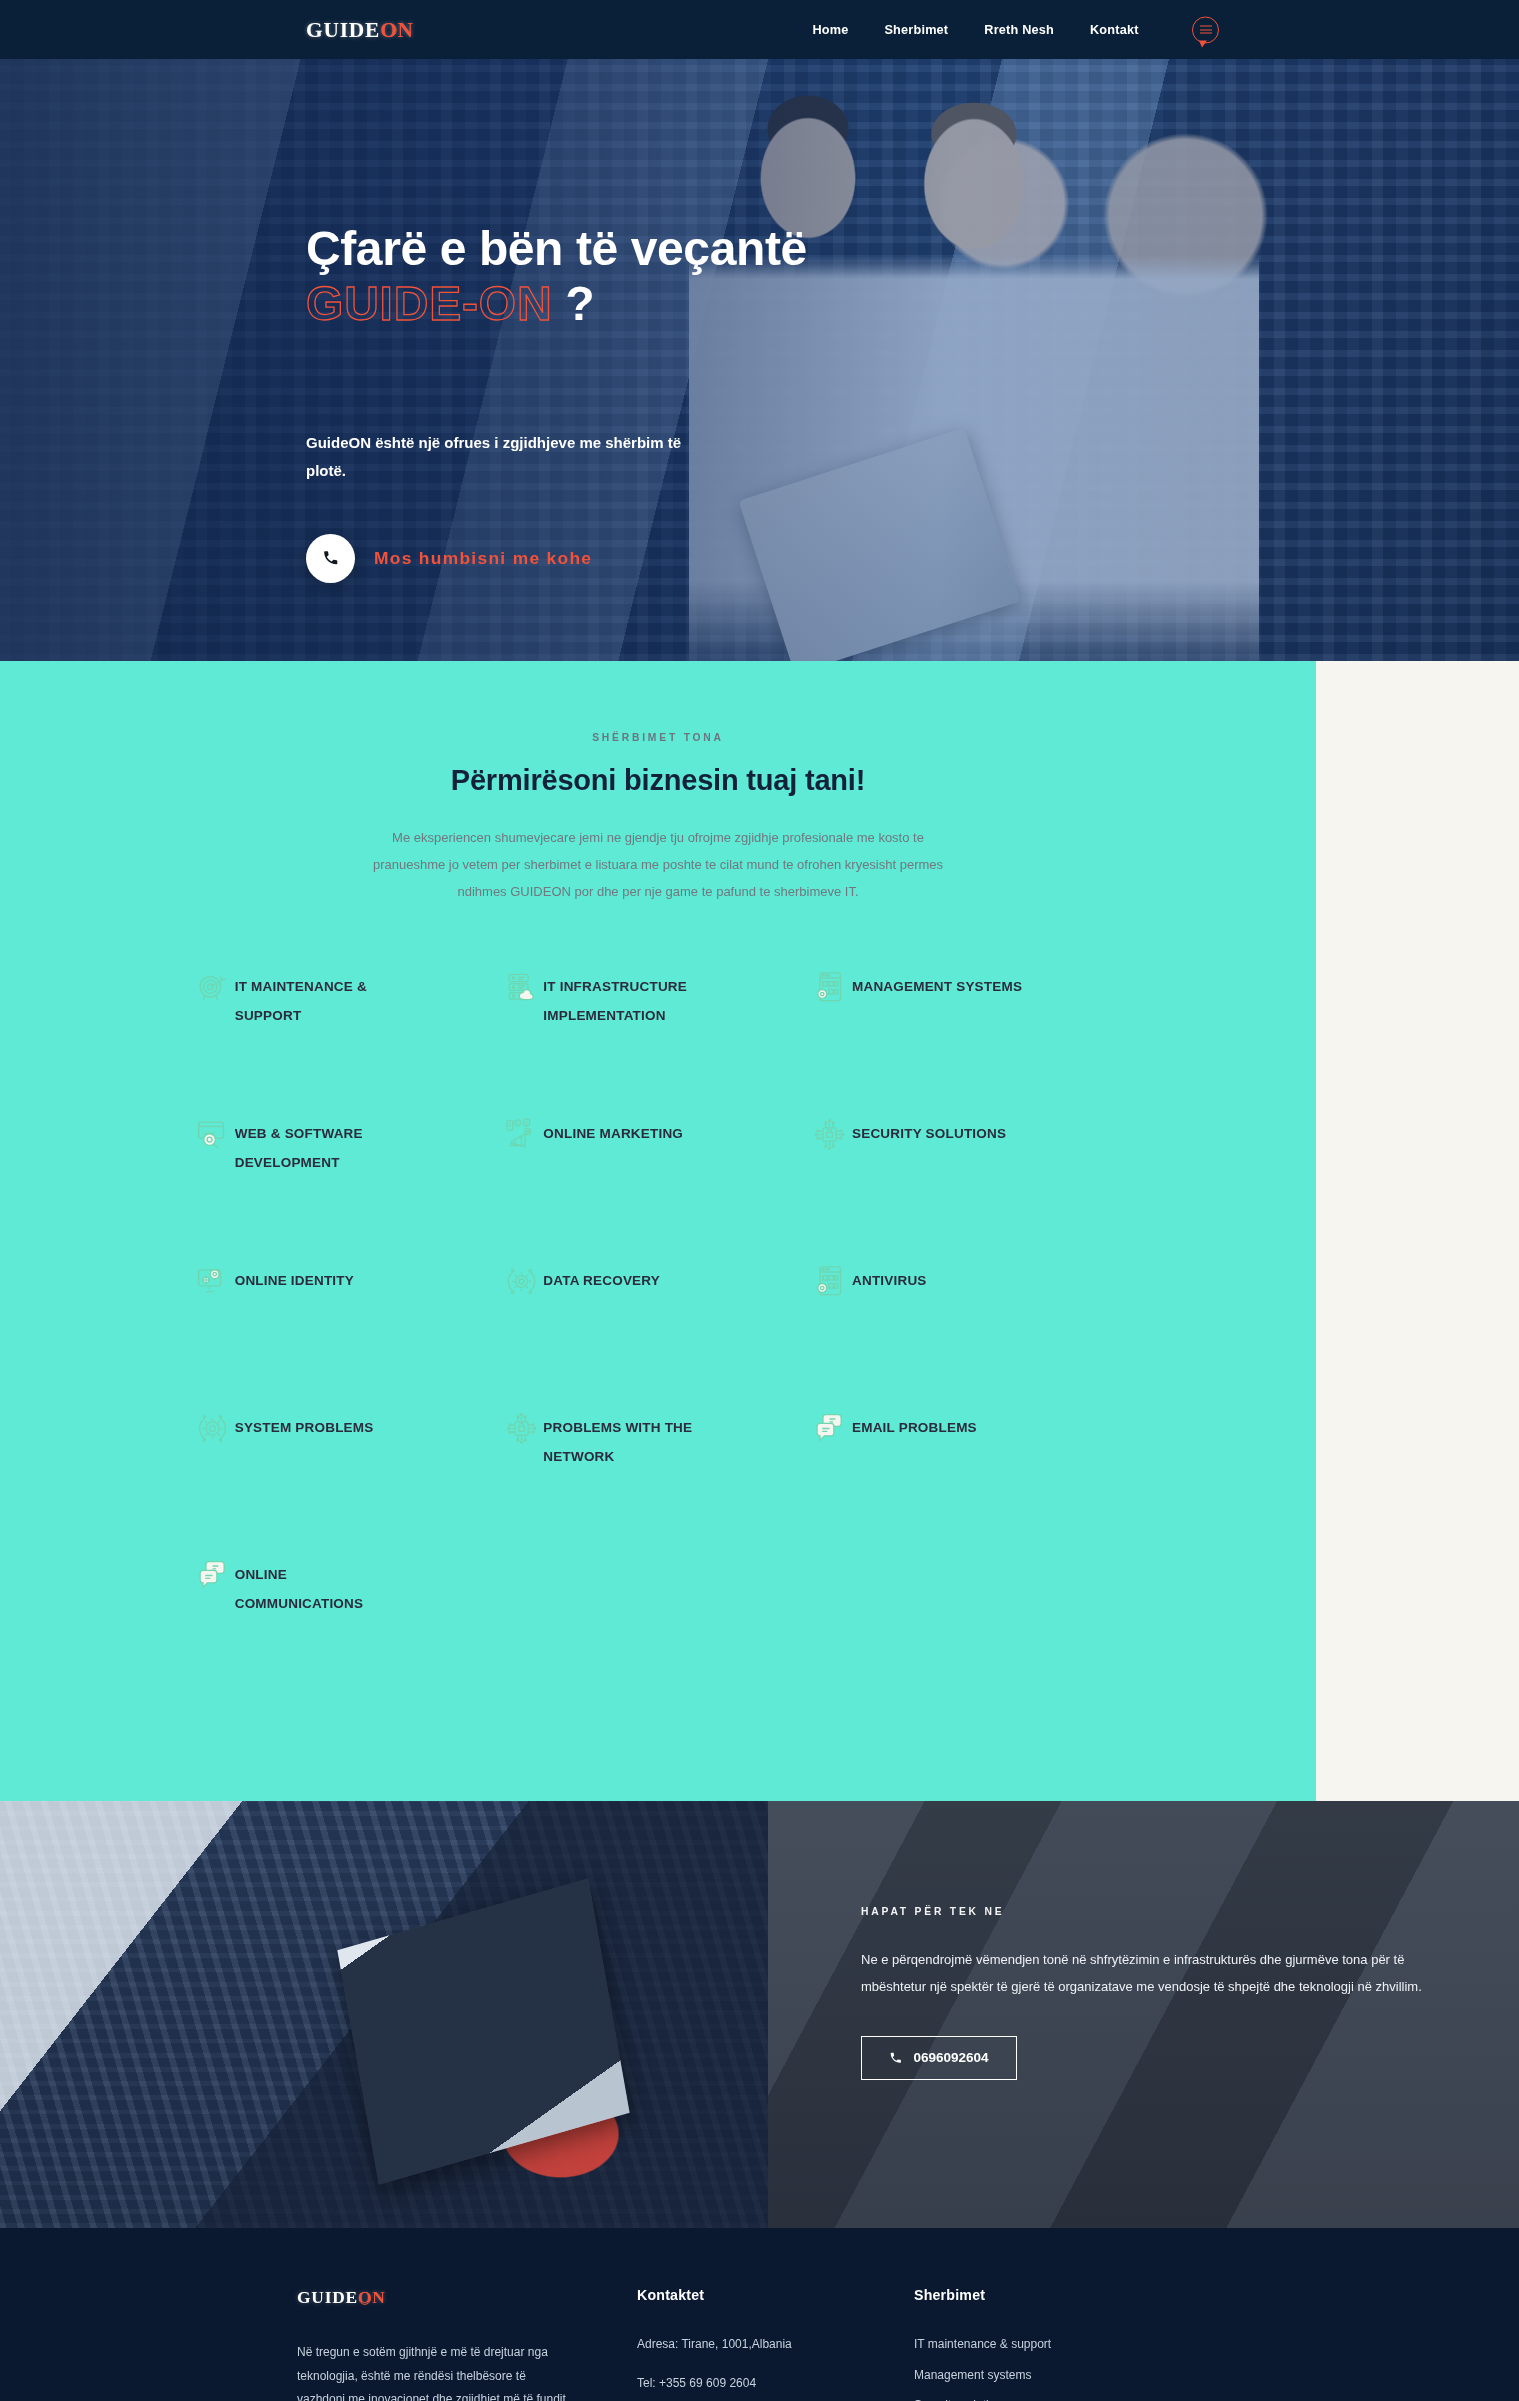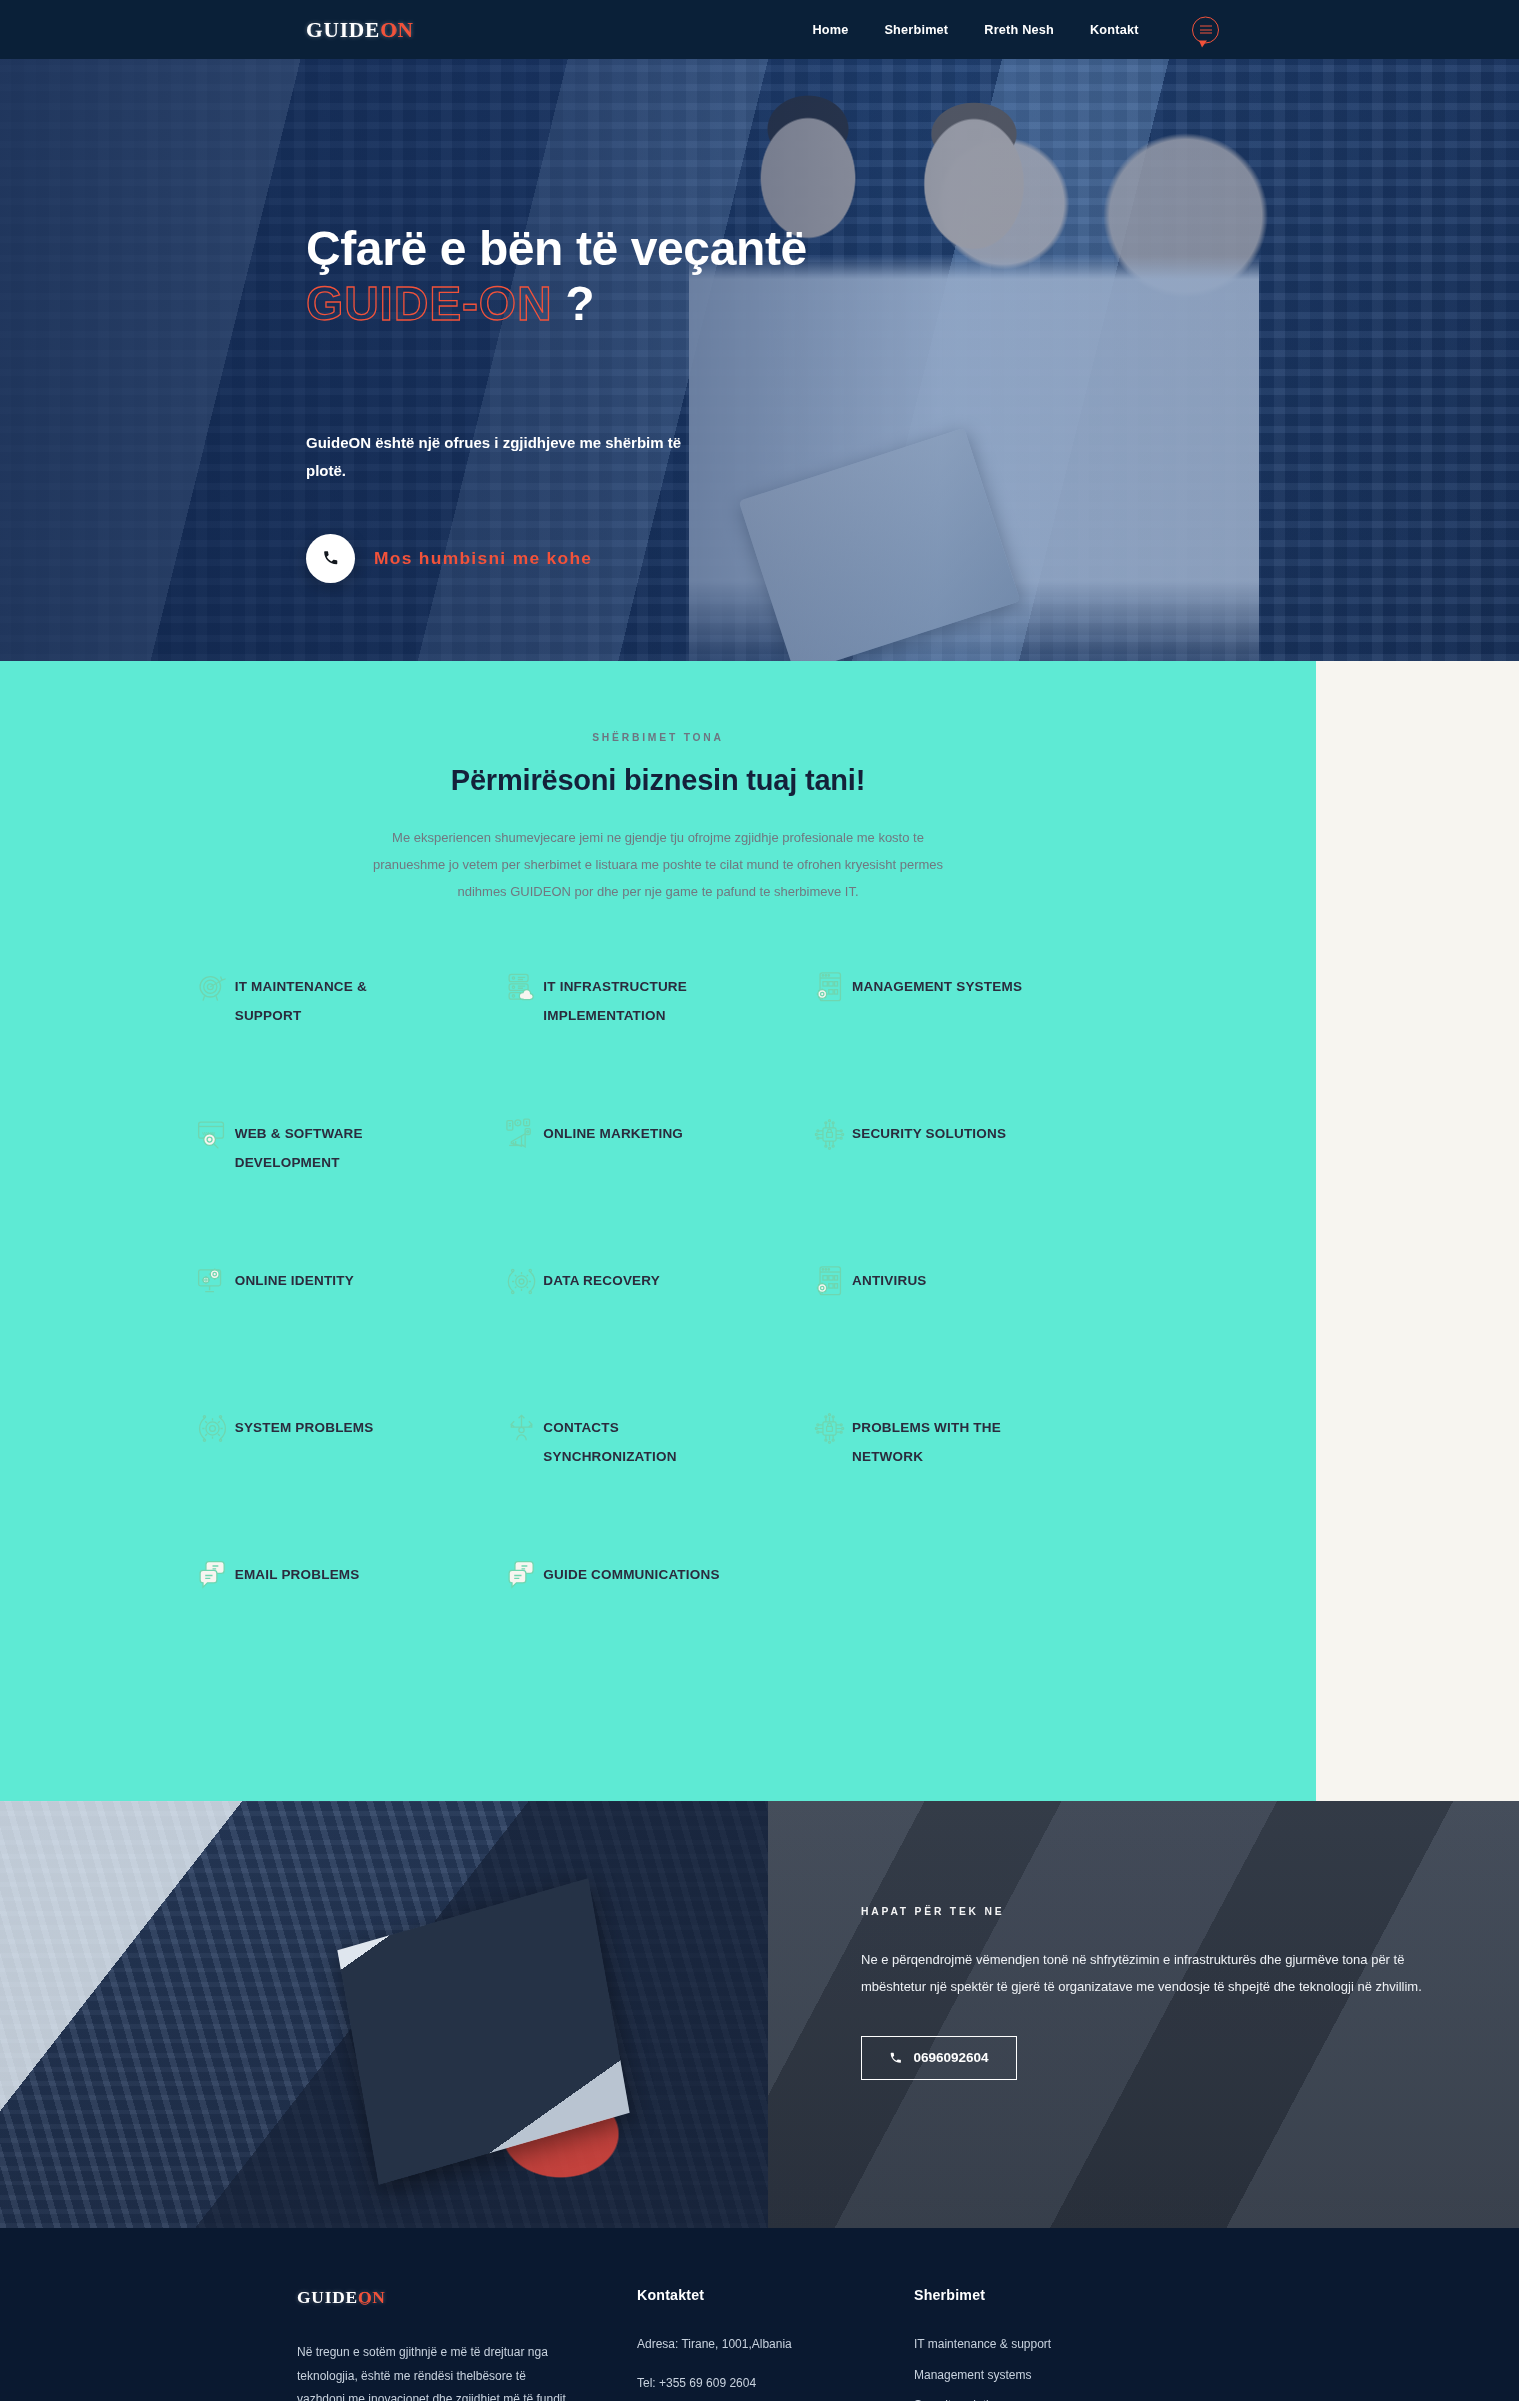--- a/index.html
+++ b/index.html
@@ -502,35 +502,20 @@
           <path d="M35 10a18 18 0 010 28" stroke-linecap="round"></path>
           <circle cx="13" cy="8" r="1.5"></circle>
             <circle cx="35" cy="8" r="1.5"></circle>
           <circle cx="13" cy="40" r="1.5"></circle>
             <circle cx="35" cy="40" r="1.5"></circle>
         </svg>
       </span>
       <span class="svc-label">SYSTEM PROBLEMS</span>
     </div>
 
-    <div class="svc">
-      <span class="svc-ico">
-        <svg viewBox="0 0 48 48" fill="none" stroke="#6fd6b0" stroke-width="1.8">
-          <path d="M24 22V6"></path>
-            <path d="M20 10l4-4 4 4"></path>
-          <path d="M24 22H10v-4"></path>
-            <path d="M14 14l-4 4 4 4"></path>
-          <path d="M24 22h14v-4"></path>
-            <path d="M34 14l4 4-4 4"></path>
-          <circle cx="24" cy="26" r="3.6"></circle>
-          <path d="M17.5 40c0-4 2.9-7.2 6.5-7.2s6.5 3.2 6.5 7.2"></path>
-        </svg>
-      </span>
-      <span class="svc-label">CONTACTS SYNCHRONIZATION</span>
-    </div>
 
     <div class="svc">
       <span class="svc-ico">
         <svg viewBox="0 0 48 48" fill="none" stroke="#6fd6b0" stroke-width="1.7">
           <rect x="15" y="15" width="18" height="18" rx="2"></rect>
           <rect x="20" y="21" width="8" height="7" rx="1"></rect>
             <path d="M21.5 21v-2a2.5 2.5 0 015 0v2"></path>
           <path d="M19 15v-5M24 15v-7M29 15v-5M19 33v5M24 33v7M29 33v5M15 19h-5M15 24h-7M15 29h-5M33 19h5M33 24h7M33 29h5"></path>
           <circle cx="19" cy="8" r="1.4"></circle>
             <circle cx="24" cy="5" r="1.4"></circle>
@@ -563,21 +548,21 @@
 
     <div class="svc">
       <span class="svc-ico">
         <svg viewBox="0 0 48 48" fill="none" stroke="#6fd6b0" stroke-width="1.8">
           <path d="M19 5h17a4 4 0 014 4v8a4 4 0 01-4 4H24l-5 5v-5a4 4 0 01-4-4V9a4 4 0 014-4z" fill="#f7f5f0"></path>
           <path d="M24 11h8M24 15h5"></path>
           <path d="M12 17h14a4 4 0 014 4v9a4 4 0 01-4 4H17l-6 6v-6a4 4 0 01-4-4v-9a4 4 0 014-4z" fill="#f7f5f0"></path>
           <path d="M14 24h10M14 28h7"></path>
         </svg>
       </span>
-      <span class="svc-label">GUIDE COMMUNICATIONS</span>
+      <span class="svc-label">ONLINE COMMUNICATIONS</span>
     </div>
 
   </div>
 </section>
 
 <section class="collab">
   <div class="collab-img"></div>
   <div class="collab-panel">
     <div class="collab-eyebrow">HAPAT PËR TEK NE</div>
     <p class="collab-text">Ne e përqendrojmë vëmendjen tonë në shfrytëzimin e infrastrukturës dhe gjurmëve tona për të mbështetur një spektër të gjerë të organizatave me vendosje të shpejtë dhe teknologji në zhvillim.</p>

